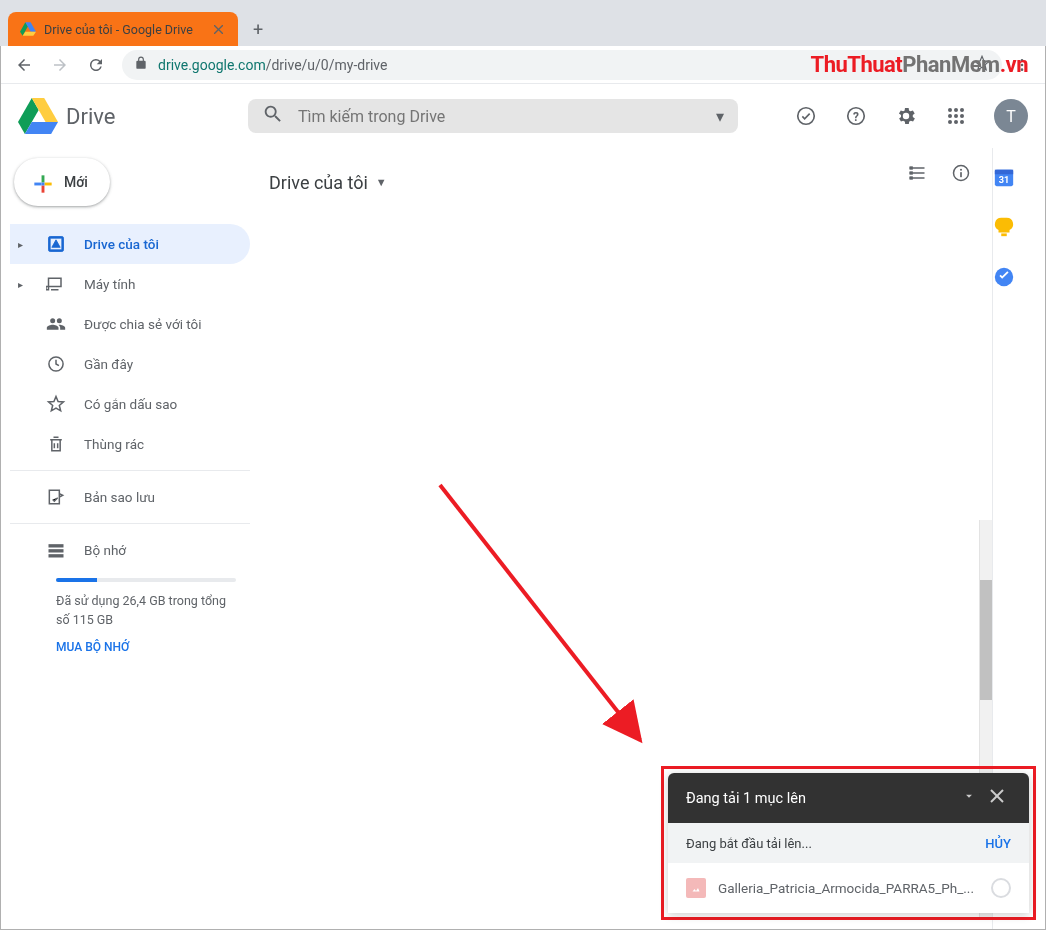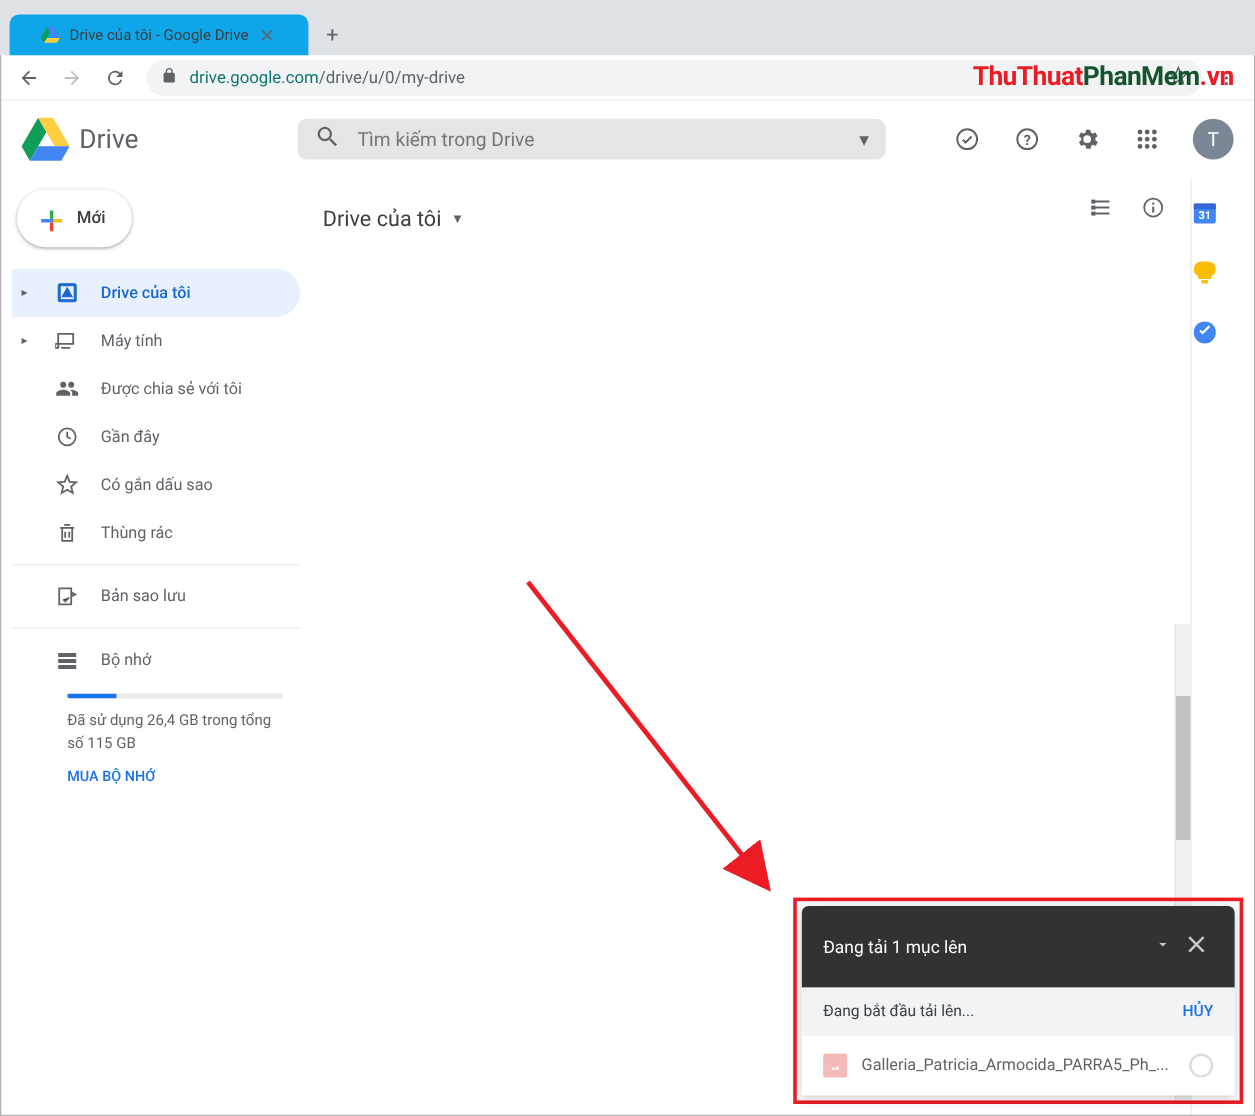--- a/index.html
+++ b/index.html
@@ -2,42 +2,42 @@
 <html><head>
 <meta charset="utf-8">
 <style>
   * { box-sizing: border-box; margin: 0; padding: 0; font-family: Roboto, Arial, sans-serif; }
   body { width: 1046px; height: 930px; background: #fff; position: relative; overflow: hidden; }
   .win-controls { position: absolute; top: 0; right: 0; display: flex; }
   .win-btn { width: 45px; height: 28px; display: flex; align-items: center; justify-content: center; color: #333; font-size: 14px; }
 
   
   .tabstrip { height: 36px; background: #dee1e6; display: flex; align-items: flex-end; padding-left: 8px; position: relative; }
-  .tab { height: 34px; background: #0ea5e9; border-radius: 8px 8px 0 0; display: flex; align-items: center; padding: 0 26px; min-width: 230px; gap: 8px; }
+  .tab { height: 34px; background: #f97316; border-radius: 8px 8px 0 0; display: flex; align-items: center; padding: 0 12px; min-width: 230px; gap: 8px; }
   .tab .favicon { width: 16px; height: 16px; }
   .tab-title { font-size: 12.5px; color: #3c4043; flex: 1; white-space: nowrap; overflow: hidden; text-overflow: ellipsis; }
   .tab-close { width: 16px; height: 16px; border-radius: 50%; display: flex; align-items: center; justify-content: center; color: #5f6368; font-size: 12px; }
   .newtab { width: 28px; height: 28px; display: flex; align-items: center; justify-content: center; color: #5f6368; font-size: 18px; margin-left: 6px; margin-bottom: 3px; border-radius: 50%; }
 
   
   .toolbar { height: 38px; background: #fff; border-bottom: 1px solid #e8eaed; display: flex; align-items: center; padding: 0 8px; gap: 4px; }
   .nav-btn { width: 32px; height: 32px; border-radius: 50%; display: flex; align-items: center; justify-content: center; color: #5f6368; }
   .nav-btn.disabled { color: #bdc1c6; }
   .addr { flex: 1; height: 30px; background: #f1f3f4; border-radius: 15px; display: flex; align-items: center; padding: 0 12px; gap: 10px; margin-left: 6px; }
   .lock { color: #5f6368; }
   .url { font-size: 14px; color: #202124; }
   .url .domain { color: #0f766e; }
   .url .path { color: #5f6368; }
   .star { color: #5f6368; margin-left: auto; }
   .menu-dots { width: 32px; height: 32px; display: flex; align-items: center; justify-content: center; color: #5f6368; }
 
   
   .watermark { position: absolute; top: 52px; right: 18px; font-weight: 700; font-size: 22px; letter-spacing: -0.5px; }
   .wm-red { color: #ec1c24; }
-  .wm-blue { color: #14532d; }
+  .wm-blue { color: #737373; }
 
   
   .drive-hdr { height: 64px; display: flex; align-items: center; padding: 0 18px; gap: 10px; }
   .drive-logo { display: flex; align-items: center; gap: 8px; width: 220px; }
   .drive-logo svg { width: 40px; height: 40px; }
   .drive-name { font-size: 22px; color: #5f6368; }
   .searchbox { flex: 0 0 490px; height: 34px; background: #e5e5e5; border-radius: 8px; display: flex; align-items: center; padding: 0 14px; gap: 14px; }
   .search-icon { color: #5f6368; }
   .search-input { border: none; background: transparent; outline: none; font-size: 16px; color: #5f6368; flex: 1; }
   .search-caret { color: #5f6368; }
@@ -73,21 +73,21 @@
   
   .rail { width: 54px; border-left: 1px solid #e8eaed; display: flex; flex-direction: column; padding-top: 18px; gap: 28px; }
   .rail-icon { width: 22px; height: 22px; }
 
   
   .arrow-svg { position: absolute; top: 475px; left: 430px; pointer-events: none; }
 
   
   .toast-wrap { position: absolute; bottom: 10px; right: 10px; width: 375px; border: 3px solid #ec1c24; padding: 4px; }
   .toast { background: #fff; border-radius: 6px 6px 0 0; overflow: hidden; box-shadow: 0 2px 10px rgba(0,0,0,.2); }
-  .toast-hdr { background: #323232; color: #fff; height: 68px; display: flex; align-items: center; padding: 0 18px; font-size: 14.5px; }
+  .toast-hdr { background: #323232; color: #fff; height: 50px; display: flex; align-items: center; padding: 0 18px; font-size: 14.5px; }
   .toast-hdr-title { flex: 1; }
   .toast-hdr-btn { color: #ccc; width: 28px; text-align: center; cursor: pointer; }
   .toast-sub { background: #f1f3f4; height: 40px; display: flex; align-items: center; padding: 0 18px; font-size: 13px; color: #3c4043; }
   .toast-cancel { color: #1a73e8; font-weight: 500; font-size: 13px; margin-left: auto; }
   .toast-item { height: 50px; display: flex; align-items: center; padding: 0 18px; gap: 12px; font-size: 13.5px; color: #5f6368; }
   .file-thumb { width: 20px; height: 20px; background: #f4b9b9; border-radius: 2px; display: flex; align-items: center; justify-content: center; }
   .file-name { flex: 1; white-space: nowrap; overflow: hidden; text-overflow: ellipsis; }
   .spinner { width: 20px; height: 20px; border: 2px solid #dadce0; border-radius: 50%; }
 
   .scrollbar { position: absolute; right: 54px; top: 520px; width: 13px; height: 400px; background: #f1f1f1; border-left:1px solid #e3e3e3; }

